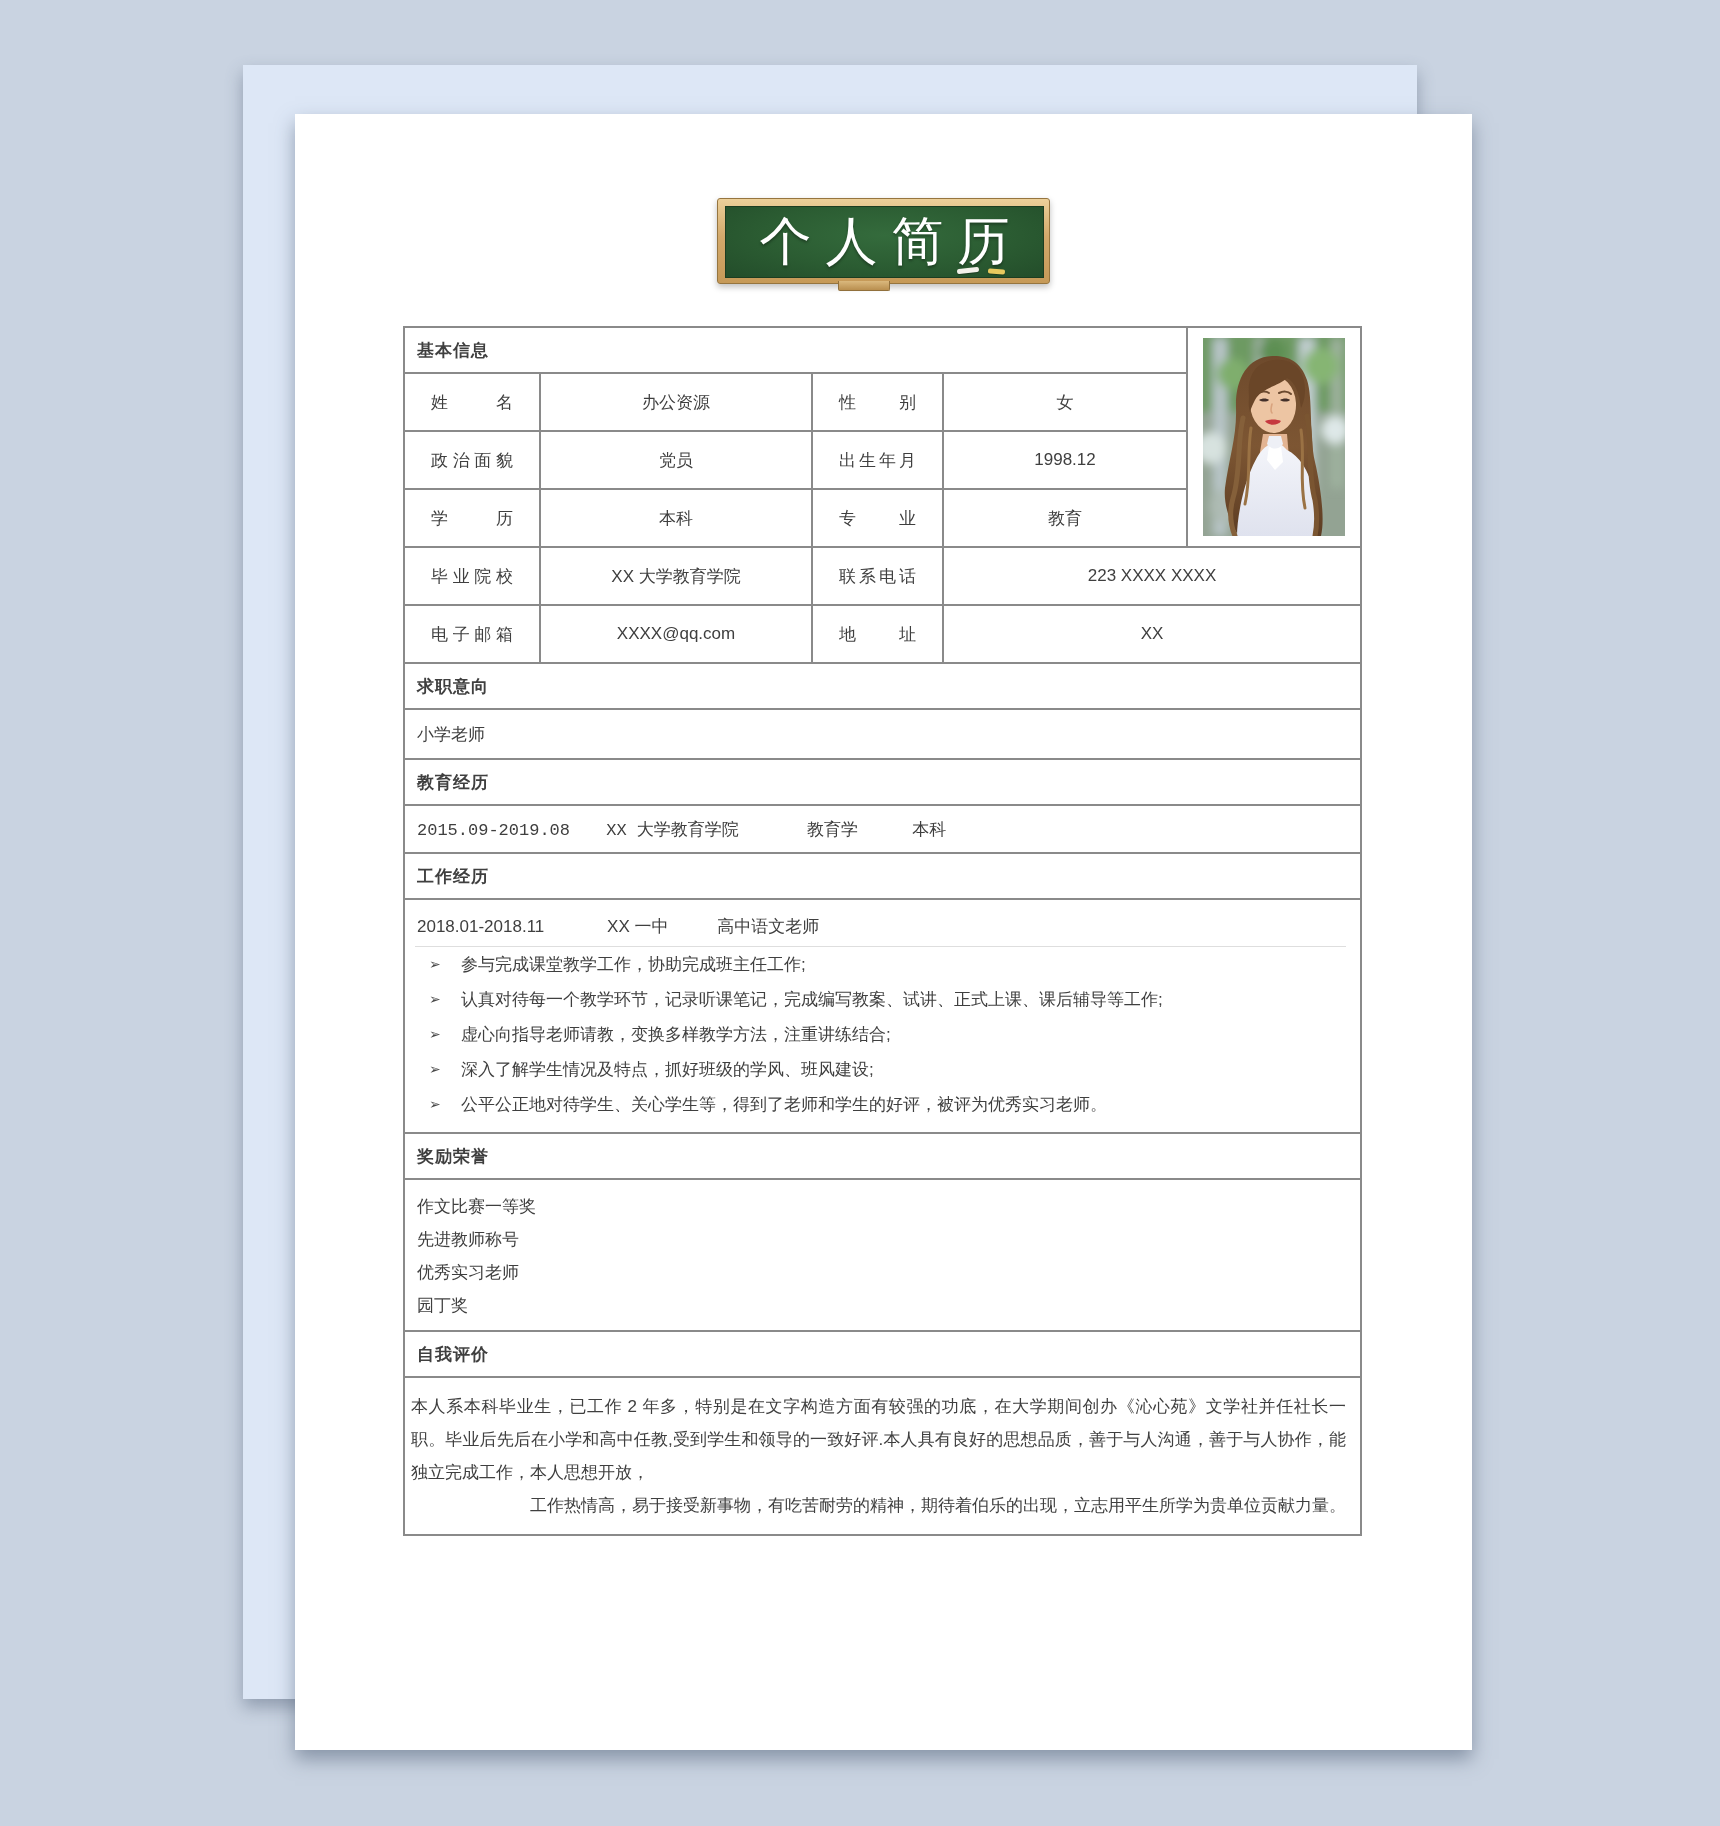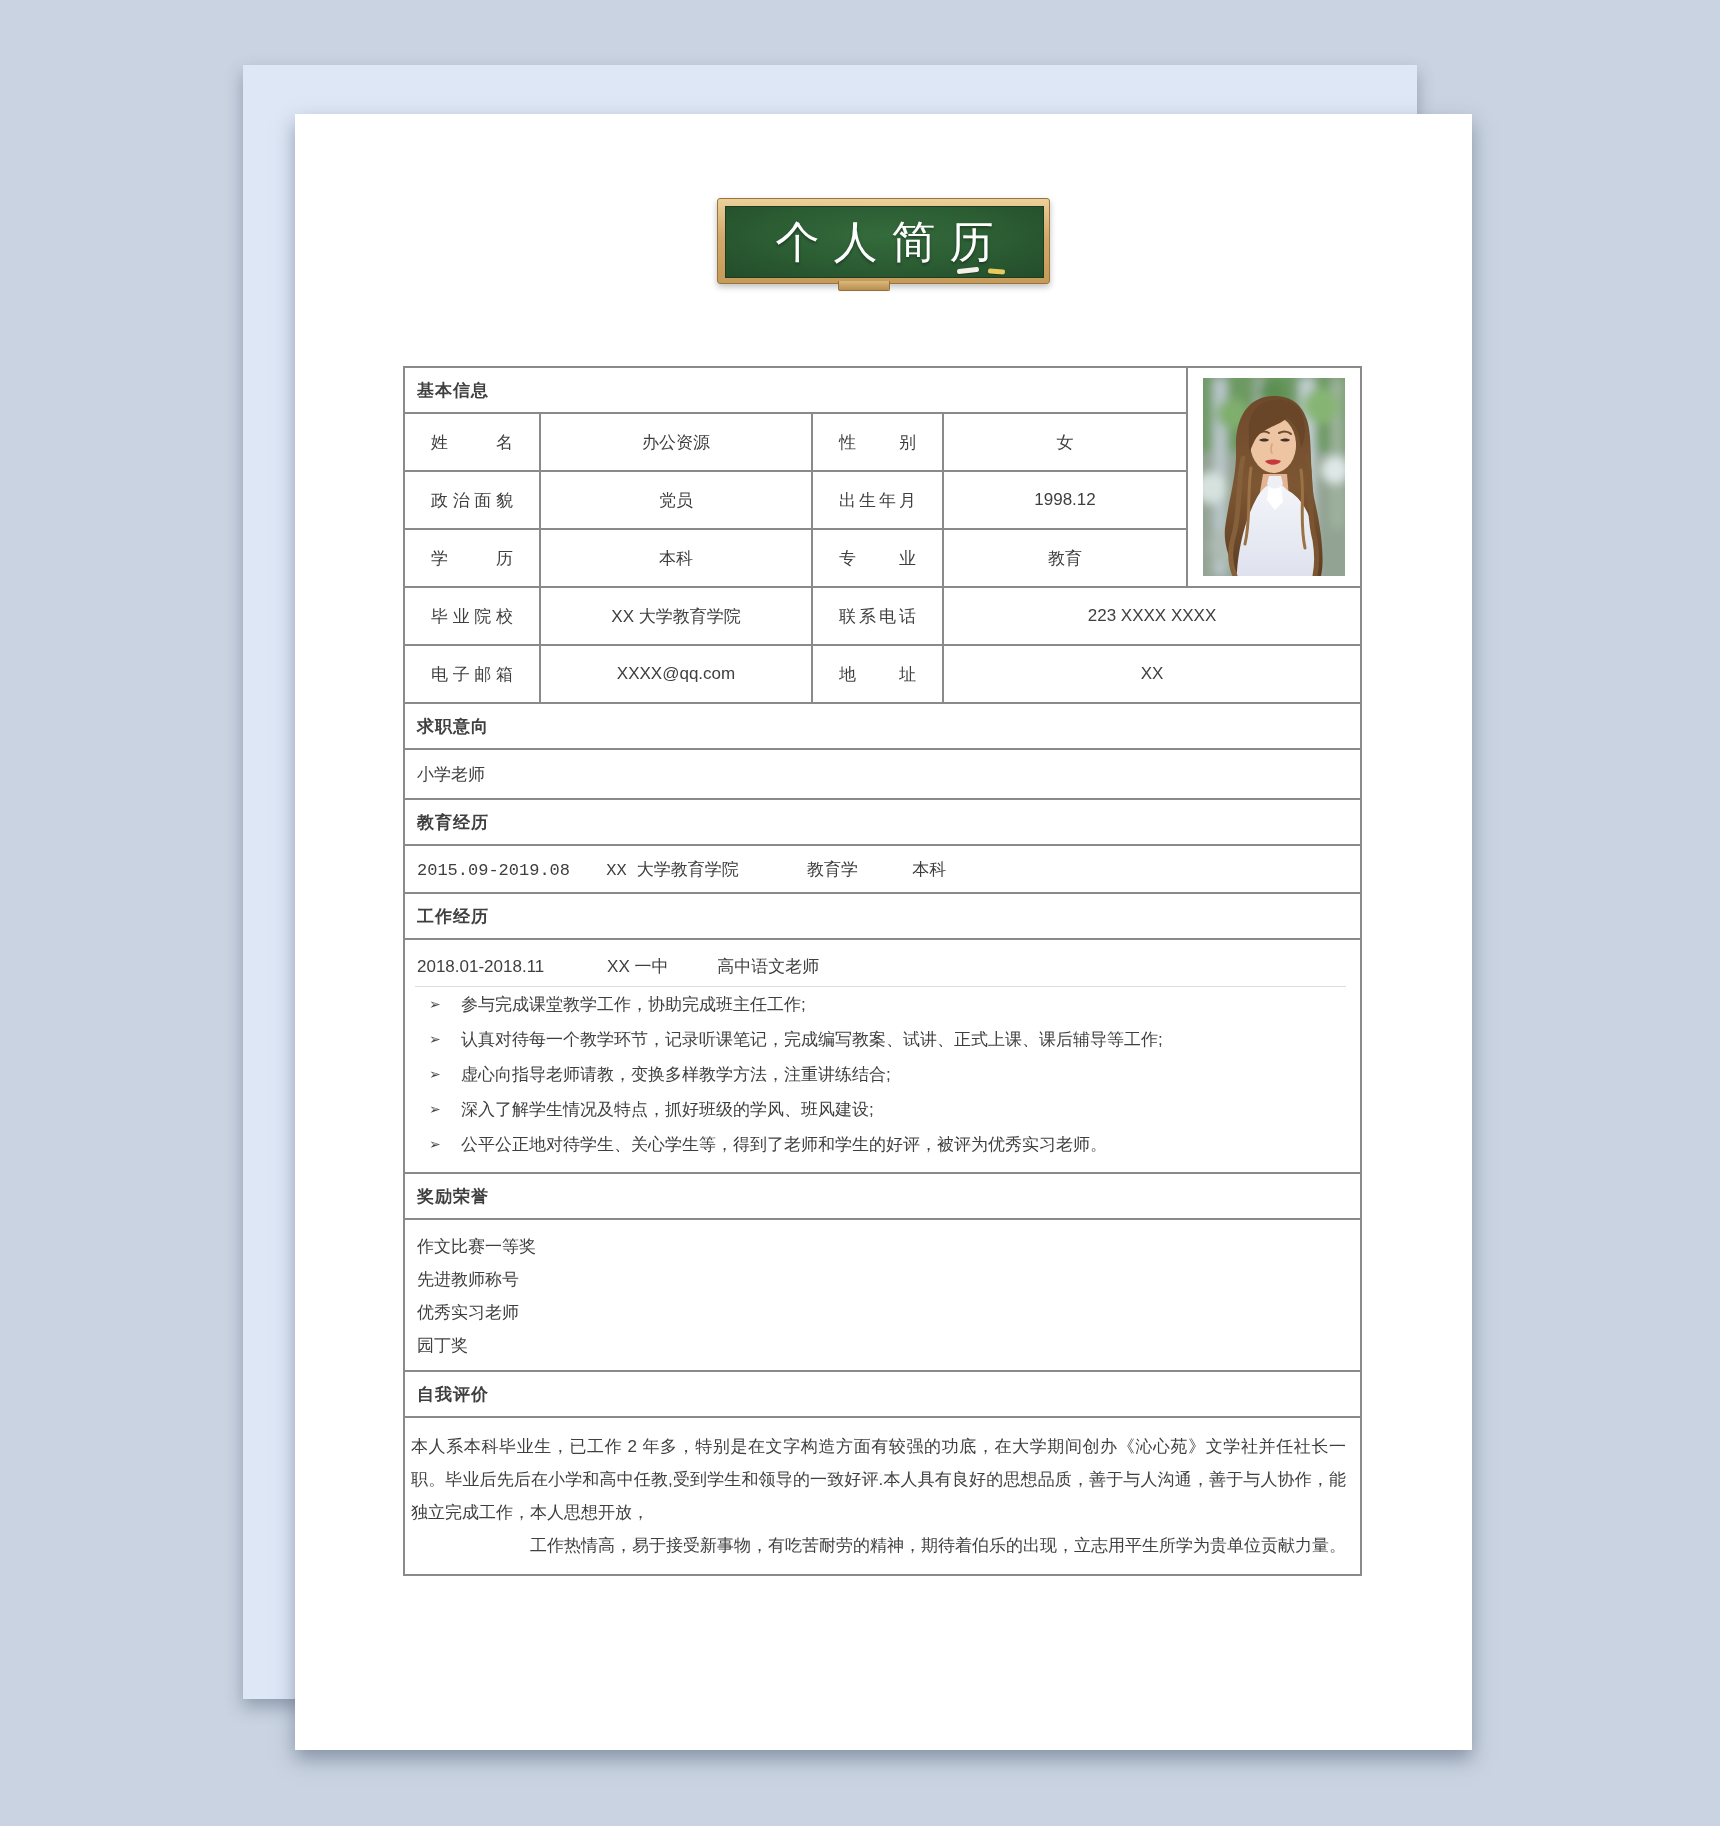--- a/index.html
+++ b/index.html
@@ -27,34 +27,34 @@
     box-shadow:0 3px 6px rgba(0,0,0,0.25);
     padding:7px;box-sizing:border-box;
   }
   .board{
     width:100%;height:100%;position:relative;
     background:radial-gradient(ellipse at 50% 40%, #346b3c 0%, #2b5c32 55%, #234d2a 100%);
     border:1px solid #1c3d21;
     display:flex;align-items:center;justify-content:center;
   }
   .board-title{
-    color:#ffffff;font-size:44px;letter-spacing:14px;text-indent:14px;
+    color:#ffffff;font-size:52px;letter-spacing:14px;text-indent:14px;
     text-shadow:0 2px 3px rgba(0,0,0,0.35);
     white-space:nowrap;
   }
   .chalk{position:absolute;border-radius:2px;}
   .chalk.white{width:22px;height:5px;right:64px;bottom:4px;background:#f3f1ea;transform:rotate(-6deg);box-shadow:0 1px 1px rgba(0,0,0,.3);}
   .chalk.yellow{width:17px;height:5px;right:38px;bottom:3px;background:#e8c95e;transform:rotate(4deg);box-shadow:0 1px 1px rgba(0,0,0,.3);}
   .tray-tab{
     position:absolute;left:120px;bottom:-8px;width:50px;height:9px;
     background:linear-gradient(180deg,#dab87d,#b98f4f);
     border:1px solid #91703c;border-top:none;border-radius:0 0 2px 2px;
   }
   
-  .content{position:absolute;left:108px;top:212px;width:1129px;margin-top:40px;}
+  .content{position:absolute;left:108px;top:212px;width:1129px;}
   table.resume{
     width:957px;table-layout:fixed;border-collapse:collapse;
   }
   table.resume td{
     border:2px solid #8a8a8a;
     font-size:17px;color:#3f3f3f;
     vertical-align:middle;
   }
   td.sec{
     height:44px;font-size:20px;font-weight:bold;color:#222222;

